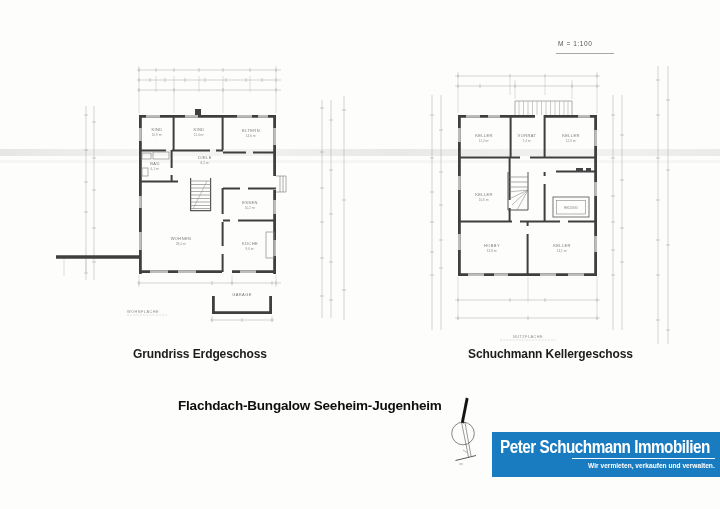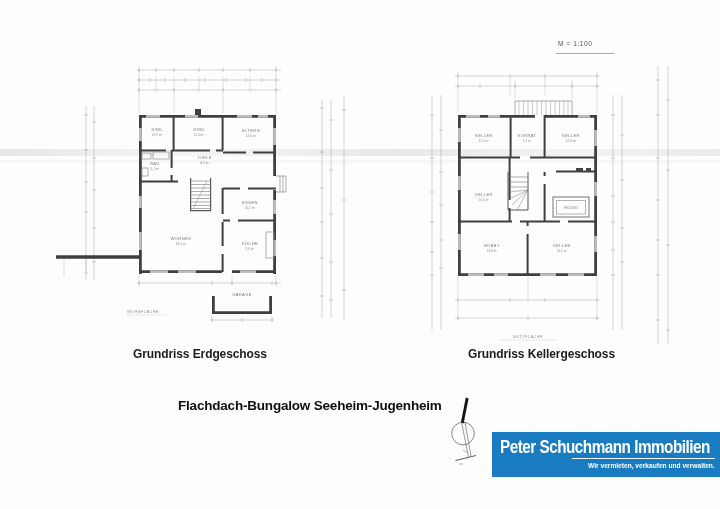--- a/index.html
+++ b/index.html
@@ -188,21 +188,21 @@
       <text class="ra" x="571" y="208.5">HEIZUNG</text>
       <text class="rl" x="492" y="247">HOBBY</text>
       <text class="ra" x="492" y="252">13,8 m²</text>
       <text class="rl" x="562" y="247">KELLER</text>
       <text class="ra" x="562" y="252">14,1 m²</text>
       <text class="rnm" x="528" y="338">NUTZFLÄCHE</text>
     </g>
   </svg>
 
   <div class="caption caption-eg">Grundriss Erdgeschoss</div>
-  <div class="caption caption-kg">Grundriss Kellergeschoss</div>
+  <div class="caption caption-kg">Schuchmann Kellergeschoss</div>
 
   <div class="main-title">Flachdach-Bungalow Seeheim-Jugenheim</div>
 
   <svg class="compass" viewBox="438 394 48 72">
     <circle cx="463" cy="433.5" r="11.3" stroke="#777" stroke-width="0.9" fill="none"></circle>
     <polygon points="465.8,397.5 468.6,398.4 463.6,423.5 460.9,422.6" fill="#141414"></polygon>
     <path d="M461.5,422L468.5,457 M464.8,421.5L471,456" stroke="#555" stroke-width="0.6" fill="none"></path>
     <path d="M455.5,460.5L476,455.5" stroke="#444" stroke-width="0.9" fill="none"></path>
     <path d="M463,450l4,2.5 M459,464h4" stroke="#666" stroke-width="0.5" fill="none"></path>
   </svg>

